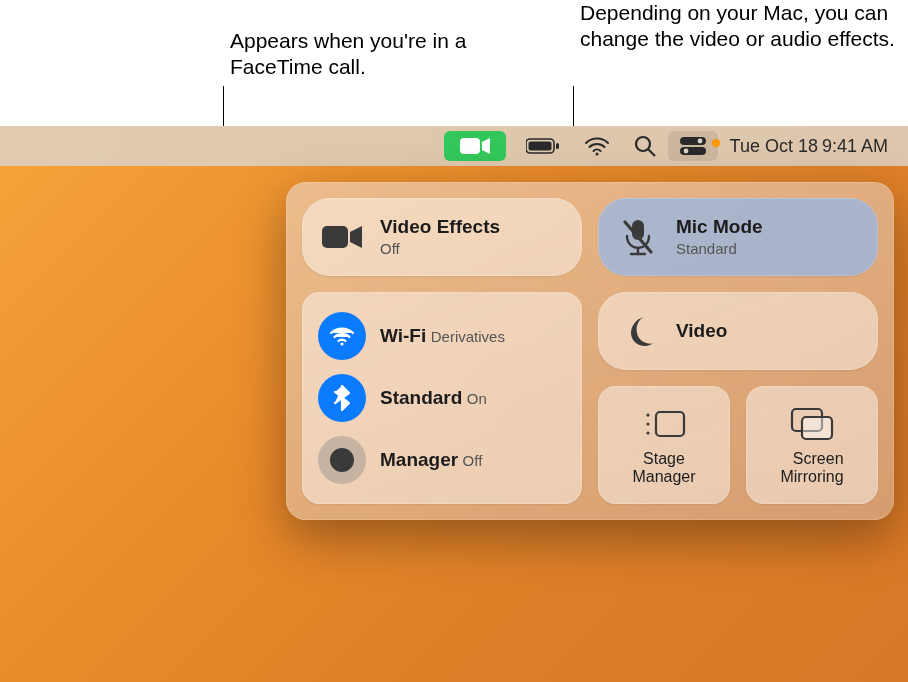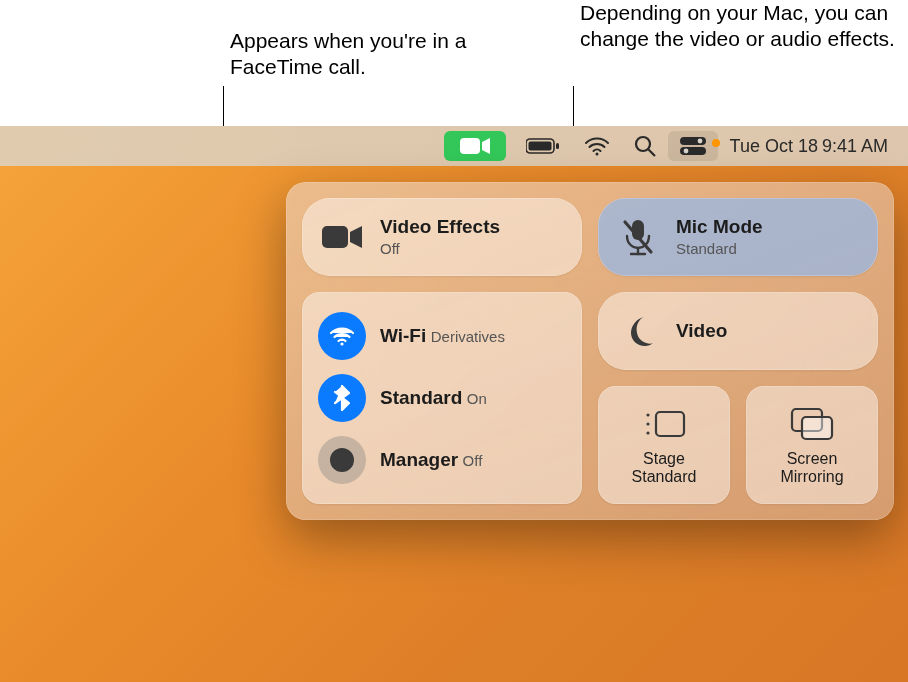--- a/index.html
+++ b/index.html
@@ -313,29 +313,29 @@
       <div class="square">
         <div class="sicon">
           <svg width="44" height="32" viewBox="0 0 44 32" fill="none" stroke="#3a3a3a" stroke-width="2.2">
               <rect x="14" y="4" width="28" height="24" rx="4"></rect>
               <circle cx="6" cy="7" r="1.6" fill="#3a3a3a" stroke="none"></circle>
               <circle cx="6" cy="16" r="1.6" fill="#3a3a3a" stroke="none"></circle>
               <circle cx="6" cy="25" r="1.6" fill="#3a3a3a" stroke="none"></circle>
             </svg>
         </div>
         <div class="slabel" style="white-space:pre-line;">Stage
-Standard</div>
+Manager</div>
       </div>
       <div class="square">
         <div class="sicon">
           <svg width="44" height="34" viewBox="0 0 44 34" fill="none" stroke="#3a3a3a" stroke-width="2.2">
               <rect x="2" y="2" width="30" height="22" rx="4"></rect>
               <rect x="12" y="10" width="30" height="22" rx="4" fill="rgba(255,255,255,0.45)"></rect>
             </svg>
         </div>
-        <div class="slabel" style="white-space:pre-line;">Screen
+        <div class="slabel" style="white-space:pre-line;text-align:right;">Screen
 Mirroring</div>
       </div>
     </div>
 
   </div>
 
 </div>
 
 </body></html>

